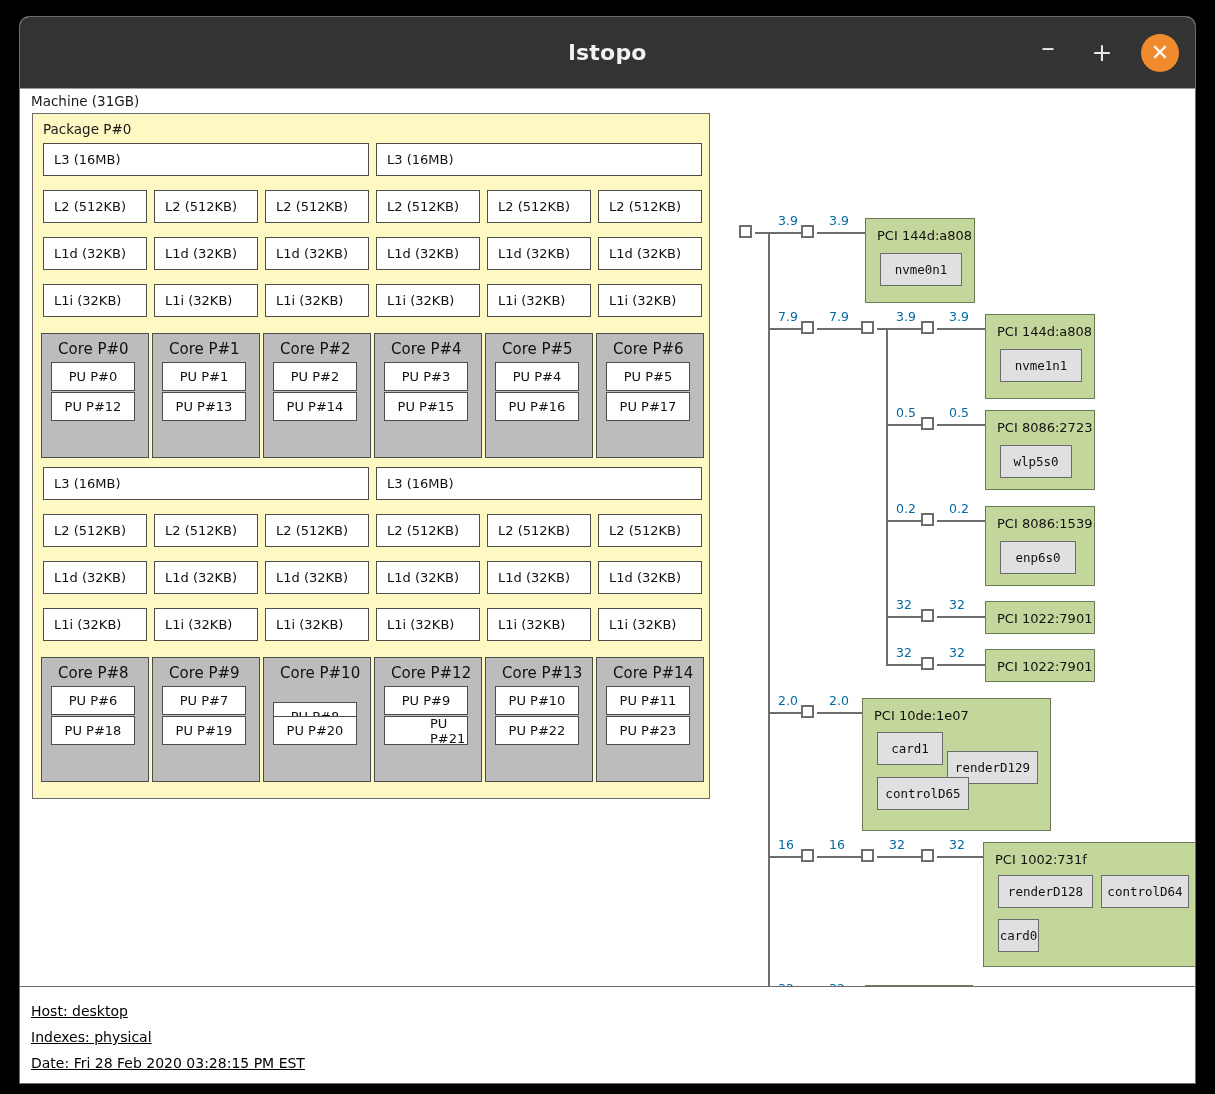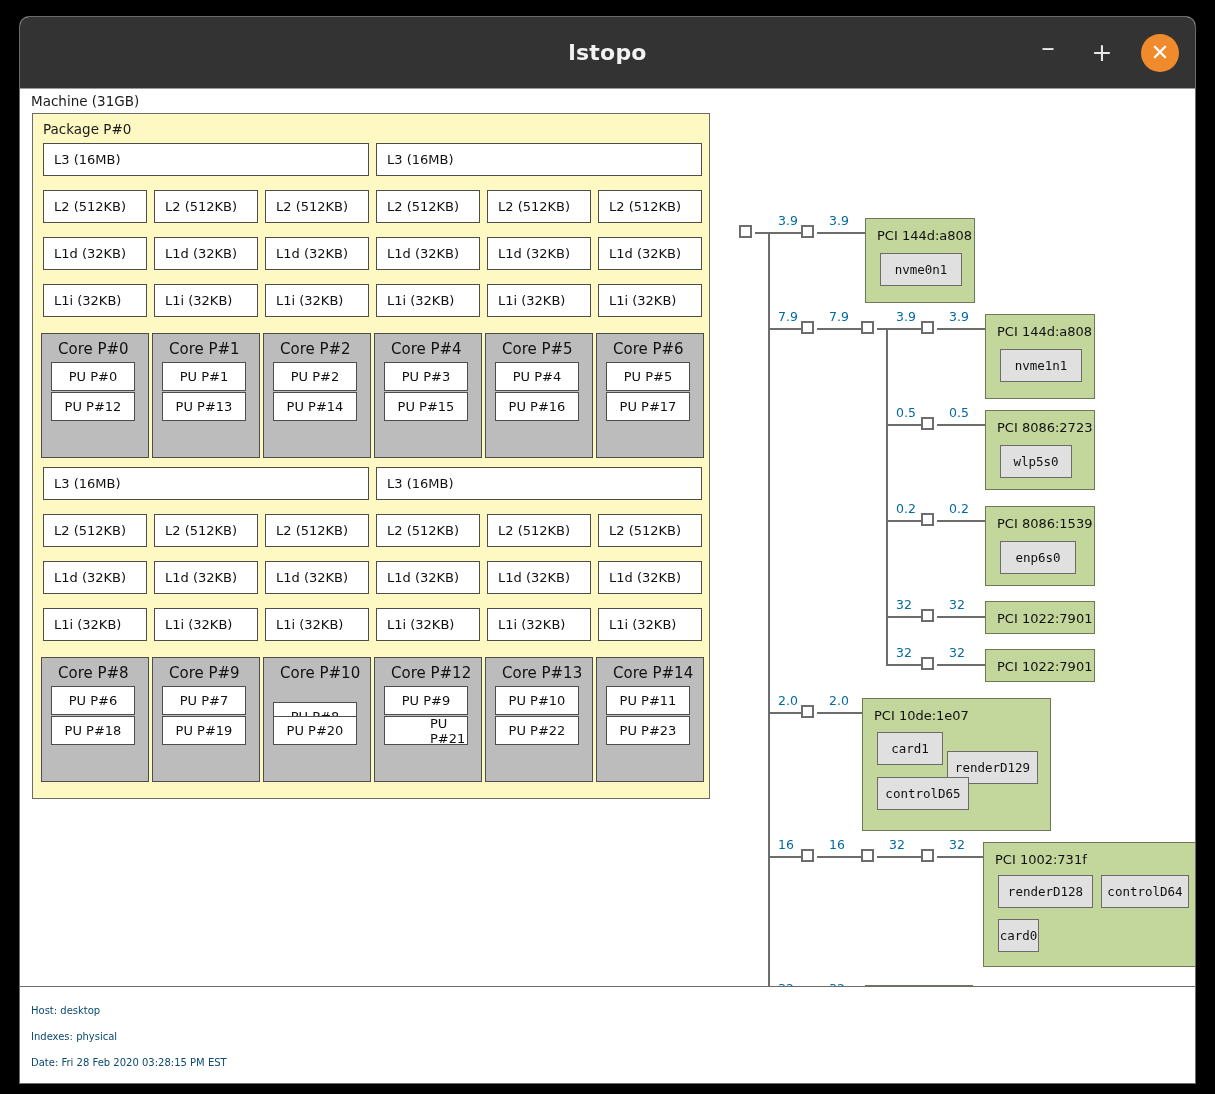--- a/index.html
+++ b/index.html
@@ -74,24 +74,25 @@
     border-top: 1px solid #9a9a9a;
   }
   #footer {
     position: relative;
     height: 96px;
     background: #fff;
     border-top: 1px solid #6b6b6b;
     padding: 11px 0 0 11px;
   }
   .foot-line {
-    font-size: 10px;
-    color: #0c4a6e;
+    font-size: 14px;
+    color: #000000;
     line-height: 26px;
     white-space: nowrap;
+    text-decoration: underline;
   }
 
   
   #machine-label {
     position: absolute;
     left: 11px; top: 4px;
     font-size: 13.5px;
     color: #1a1a1a;
   }
   #package {

